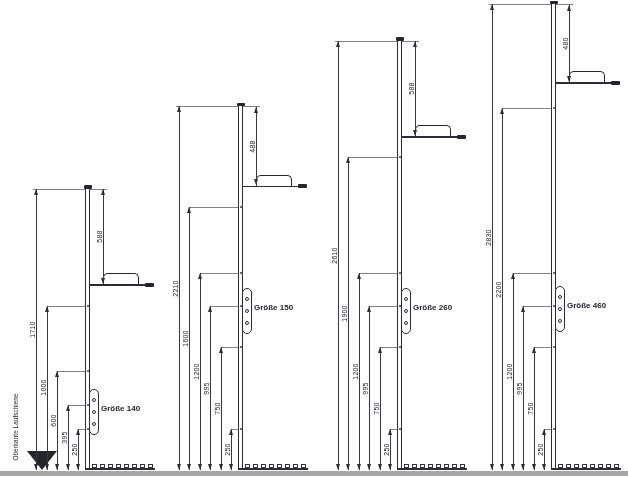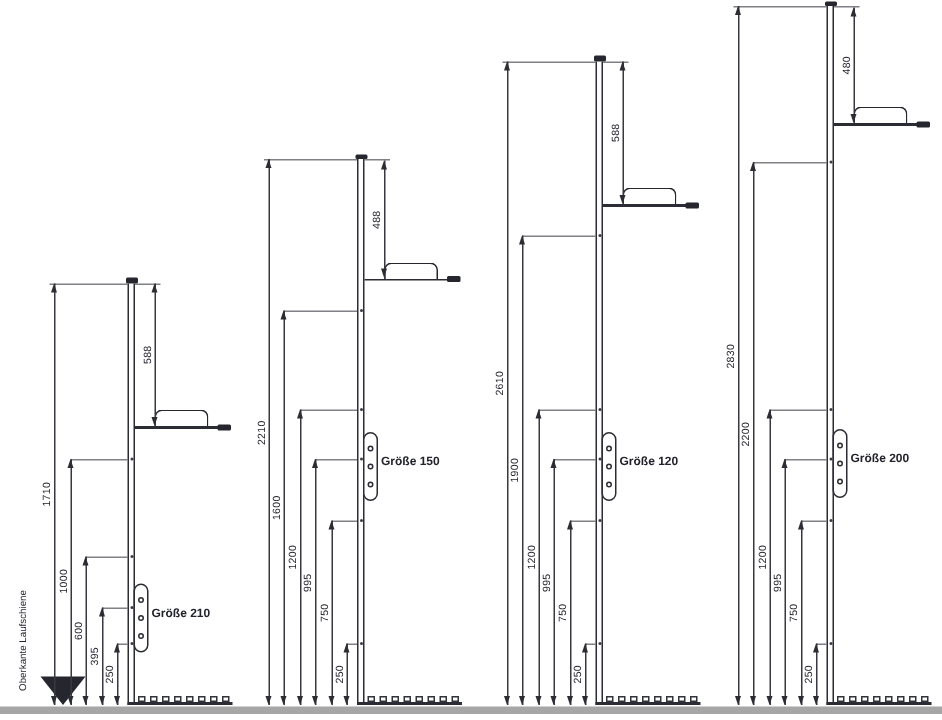--- a/index.html
+++ b/index.html
@@ -64,21 +64,21 @@
   <div class="abs baseline-tri" style="left:27px; top:451px;"></div>
   <div class="abs baseline-text" style="left:-17px; top:422px;">Oberkante Laufschiene</div>
 
 <div class="abs rail" style="left: 85px; top: 188.705px; height: 281.295px;"></div>
     <div class="abs railcap" style="left: 83.5px; top: 185.205px; width: 8px; height: 3.5px;"></div>
     <div class="abs lock" style="left: 89px; top: 389px;">
       <div class="hole"></div>
       <div class="hole"></div>
       <div class="hole"></div>
     </div>
-    <div class="abs sizelabel" style="left: 101px; top: 404px;">Größe 210</div>
+    <div class="abs sizelabel" style="left: 101px; top: 404px;">Größe 140</div>
     <div class="abs handlebar" style="left: 90px; top: 284.431px; width: 57px;"></div>
     <div class="abs handle" style="left: 103px; top: 273.431px; width: 36px;"></div>
     <div class="abs handle-end" style="left: 145px; top: 282.931px; width: 9px; height: 4px;"></div>
     <div class="abs extline" style="left: 90px; top: 188.705px; width: 17px;"></div>
     <div class="abs dimline" style="left: 103px; top: 189.205px; height: 95.226px;"></div>
     <div class="abs arr up" style="left: 101px; top: 189.205px;"></div>
     <div class="abs arr down" style="left: 101px; top: 277.931px;"></div>
     <div class="abs dimlabel" style="left: 84px; top: 232.318px;">588</div>
     <div class="abs extline" style="left: 33px; top: 188.705px; width: 52px;"></div>
     <div class="abs dimline" style="left: 36px; top: 188.705px; height: 281.295px;"></div>
@@ -178,21 +178,21 @@
     <div class="abs tooth" style="left: 285px; top: 463.5px;"></div>
     <div class="abs tooth" style="left: 293px; top: 463.5px;"></div>
     <div class="abs tooth" style="left: 301px; top: 463.5px;"></div>
     <div class="abs rail" style="left: 397px; top: 40.655px; height: 429.345px;"></div>
     <div class="abs railcap" style="left: 395.5px; top: 37.155px; width: 8px; height: 3.5px;"></div>
     <div class="abs lock" style="left: 401px; top: 288px;">
       <div class="hole"></div>
       <div class="hole"></div>
       <div class="hole"></div>
     </div>
-    <div class="abs sizelabel" style="left: 413px; top: 303px;">Größe 120</div>
+    <div class="abs sizelabel" style="left: 413px; top: 303px;">Größe 260</div>
     <div class="abs handlebar" style="left: 402px; top: 136.381px; width: 57px;"></div>
     <div class="abs handle" style="left: 415px; top: 125.381px; width: 36px;"></div>
     <div class="abs handle-end" style="left: 457px; top: 134.881px; width: 9px; height: 4px;"></div>
     <div class="abs extline" style="left: 402px; top: 40.655px; width: 17px;"></div>
     <div class="abs dimline" style="left: 415px; top: 41.155px; height: 95.226px;"></div>
     <div class="abs arr up" style="left: 413px; top: 41.155px;"></div>
     <div class="abs arr down" style="left: 413px; top: 129.881px;"></div>
     <div class="abs dimlabel" style="left: 396px; top: 84.268px;">588</div>
     <div class="abs extline" style="left: 334.5px; top: 40.655px; width: 62.5px;"></div>
     <div class="abs dimline" style="left: 337.5px; top: 40.655px; height: 429.345px;"></div>
@@ -238,21 +238,21 @@
     <div class="abs tooth" style="left: 444px; top: 463.5px;"></div>
     <div class="abs tooth" style="left: 452px; top: 463.5px;"></div>
     <div class="abs tooth" style="left: 460px; top: 463.5px;"></div>
     <div class="abs rail" style="left: 551px; top: 4.465px; height: 465.535px;"></div>
     <div class="abs railcap" style="left: 549.5px; top: 0.965px; width: 8px; height: 3.5px;"></div>
     <div class="abs lock" style="left: 555px; top: 286px;">
       <div class="hole"></div>
       <div class="hole"></div>
       <div class="hole"></div>
     </div>
-    <div class="abs sizelabel" style="left: 567px; top: 301px;">Größe 200</div>
+    <div class="abs sizelabel" style="left: 567px; top: 301px;">Größe 460</div>
     <div class="abs handlebar" style="left: 556px; top: 82.425px; width: 57px;"></div>
     <div class="abs handle" style="left: 569px; top: 71.425px; width: 36px;"></div>
     <div class="abs handle-end" style="left: 611px; top: 80.925px; width: 9px; height: 4px;"></div>
     <div class="abs extline" style="left: 556px; top: 4.465px; width: 17px;"></div>
     <div class="abs dimline" style="left: 569px; top: 4.965px; height: 77.46px;"></div>
     <div class="abs arr up" style="left: 567px; top: 4.965px;"></div>
     <div class="abs arr down" style="left: 567px; top: 75.925px;"></div>
     <div class="abs dimlabel" style="left: 550px; top: 39.195px;">480</div>
     <div class="abs extline" style="left: 488.5px; top: 4.465px; width: 62.5px;"></div>
     <div class="abs dimline" style="left: 491.5px; top: 4.465px; height: 465.535px;"></div>

